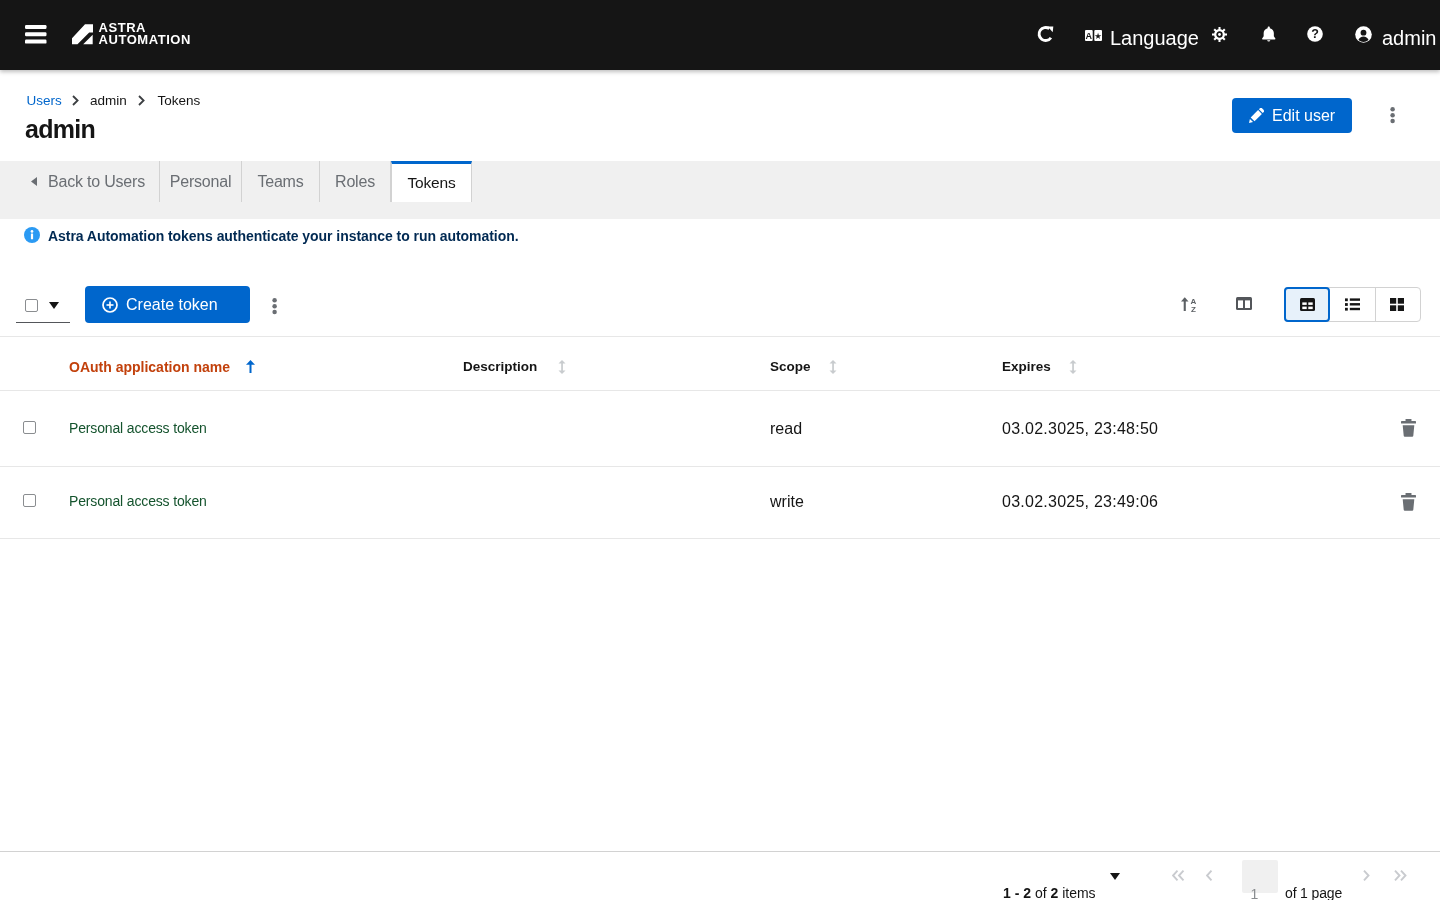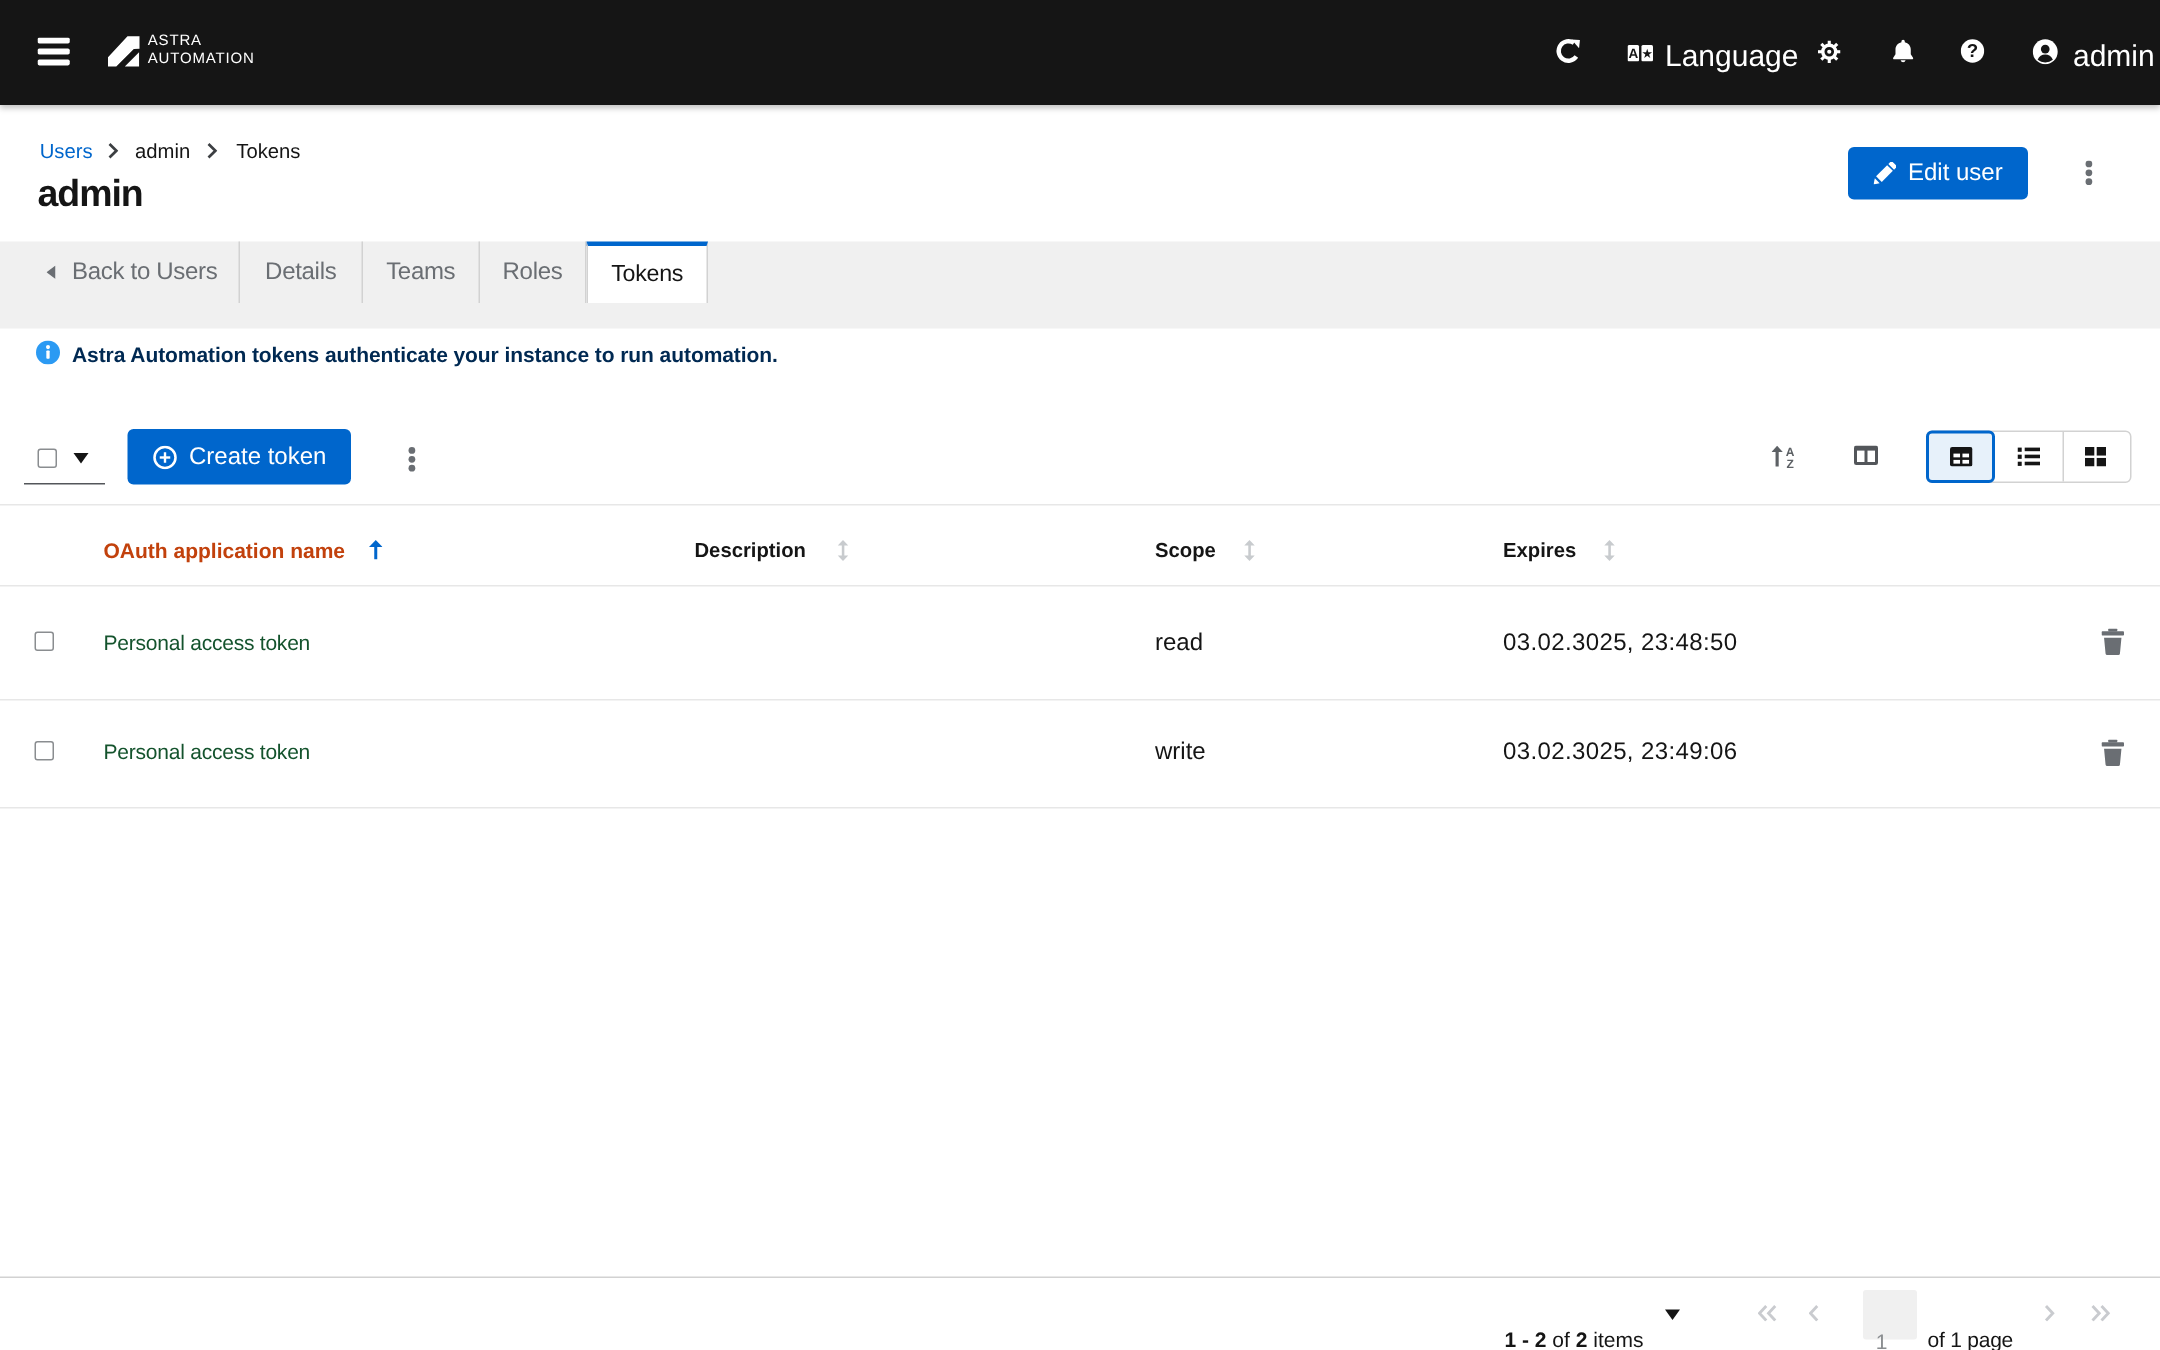--- a/index.html
+++ b/index.html
@@ -2,21 +2,21 @@
 <html><head>
 <meta charset="utf-8">
 <style>
   * { margin:0; padding:0; box-sizing:border-box; }
   html,body { width:1440px; height:900px; background:#fff; font-family:"Liberation Sans",sans-serif; overflow:hidden; }
   .abs { position:absolute; }
   #page { position:relative; width:1440px; height:900px; }
   
   .masthead { position:absolute; top:0; left:0; width:1440px; height:70px; background:#151515; box-shadow:0 2px 4px rgba(0,0,0,0.25); }
   .mast-txt { color:#fff; font-size:20px; }
-  .logo-txt { color:#fff; font-weight:normal; font-size:10px; letter-spacing:0.55px; line-height:11.7px; }
+  .logo-txt { color:#fff; font-weight:bold; font-size:13px; letter-spacing:0.55px; line-height:11.7px; }
   
   .crumb { font-size:13.5px; color:#151515; }
   .crumb a { color:#0066cc; text-decoration:none; }
   h1.title { font-size:25px; font-weight:bold; color:#151515; letter-spacing:-0.7px; }
   .btn-blue { background:#0066cc; color:#fff; border:none; border-radius:4px; font-family:"Liberation Sans",sans-serif; display:flex; align-items:center; justify-content:center; }
   
   .tabbar { position:absolute; top:161px; left:0; width:1440px; height:58px; background:#f0f0f0; }
   .tab { position:absolute; top:0; height:41px; border-right:1px solid #d2d2d2; color:#6a6e73; font-size:16px; letter-spacing:-0.2px; display:flex; align-items:center; justify-content:center; }
   .tab.active { background:#fff; border-top:3px solid #0066cc; border-left:1px solid #d2d2d2; color:#151515; }
   
@@ -115,37 +115,37 @@
         <circle cx="2.6" cy="2.3" r="2.25"></circle>
         <circle cx="2.6" cy="8.2" r="2.25"></circle>
         <circle cx="2.6" cy="14.1" r="2.25"></circle>
       </g>
     </svg>
 
 <div class="tabbar">
   <div class="tab" style="left:0;width:160px;justify-content:flex-start;padding-left:48px"><svg class="abs" style="left:30.5px;top:16px" width="6" height="9" viewBox="0 0 6 9">
           <polygon points="6,0 0,4.5 6,9" fill="#6a6e73"></polygon>
         </svg>Back to Users</div>
-  <div class="tab" style="left:160px;width:82px">Details</div>
+  <div class="tab" style="left:160px;width:82px">Personal</div>
   <div class="tab" style="left:242px;width:78px">Teams</div>
   <div class="tab" style="left:320px;width:71px">Roles</div>
   <div class="tab active" style="left:391px;width:81px;font-size:15.5px">Tokens</div>
 </div>
 
 <svg class="abs" style="left:23.5px;top:226.5px" width="16" height="16" viewBox="0 0 16 16">
       <circle cx="8" cy="8" r="8" fill="#2b9af3"></circle>
       <circle cx="8" cy="4.4" r="1.35" fill="#fff"></circle>
       <rect x="6.9" y="6.6" width="2.2" height="5.6" rx="0.5" fill="#fff"></rect>
     </svg>
 <div class="abs" style="left:48px;top:227.5px;font-size:14px;letter-spacing:-0.05px;font-weight:bold;color:#002952">Astra Automation tokens authenticate your instance to run automation.</div>
 
 <div class="abs" style="left:16px;top:287px;width:54px;height:36px;background:#fff;border-bottom:1px solid #53565a"></div>
 <div class="checkbox" style="left:25px;top:299px"></div>
 <div class="abs" style="left:49px;top:301.5px;width:0;height:0;border-left:5.5px solid transparent;border-right:5.5px solid transparent;border-top:7px solid #151515"></div>
-<button class="btn-blue abs" style="left:85px;top:286px;width:149px;height:37px;font-size:16px">
+<button class="btn-blue abs" style="left:85px;top:286px;width:165px;height:37px;font-size:16px">
   <svg class="abs" style="left:16.5px;top:11px" width="16" height="16" viewBox="0 0 16 16">
         <circle cx="8" cy="8" r="7" fill="none" stroke="#fff" stroke-width="1.7"></circle>
         <rect x="7.2" y="4.5" width="1.6" height="7" fill="#fff"></rect>
         <rect x="4.5" y="7.2" width="7" height="1.6" fill="#fff"></rect>
       </svg>
   <span class="abs" style="left:41px;top:10px">Create token</span>
     </button>
 <svg class="abs" style="left:272px;top:298px" width="6" height="17" viewBox="0 0 6 17">
       <g fill="#6a6e73">
         <circle cx="2.6" cy="2.3" r="2.25"></circle>

